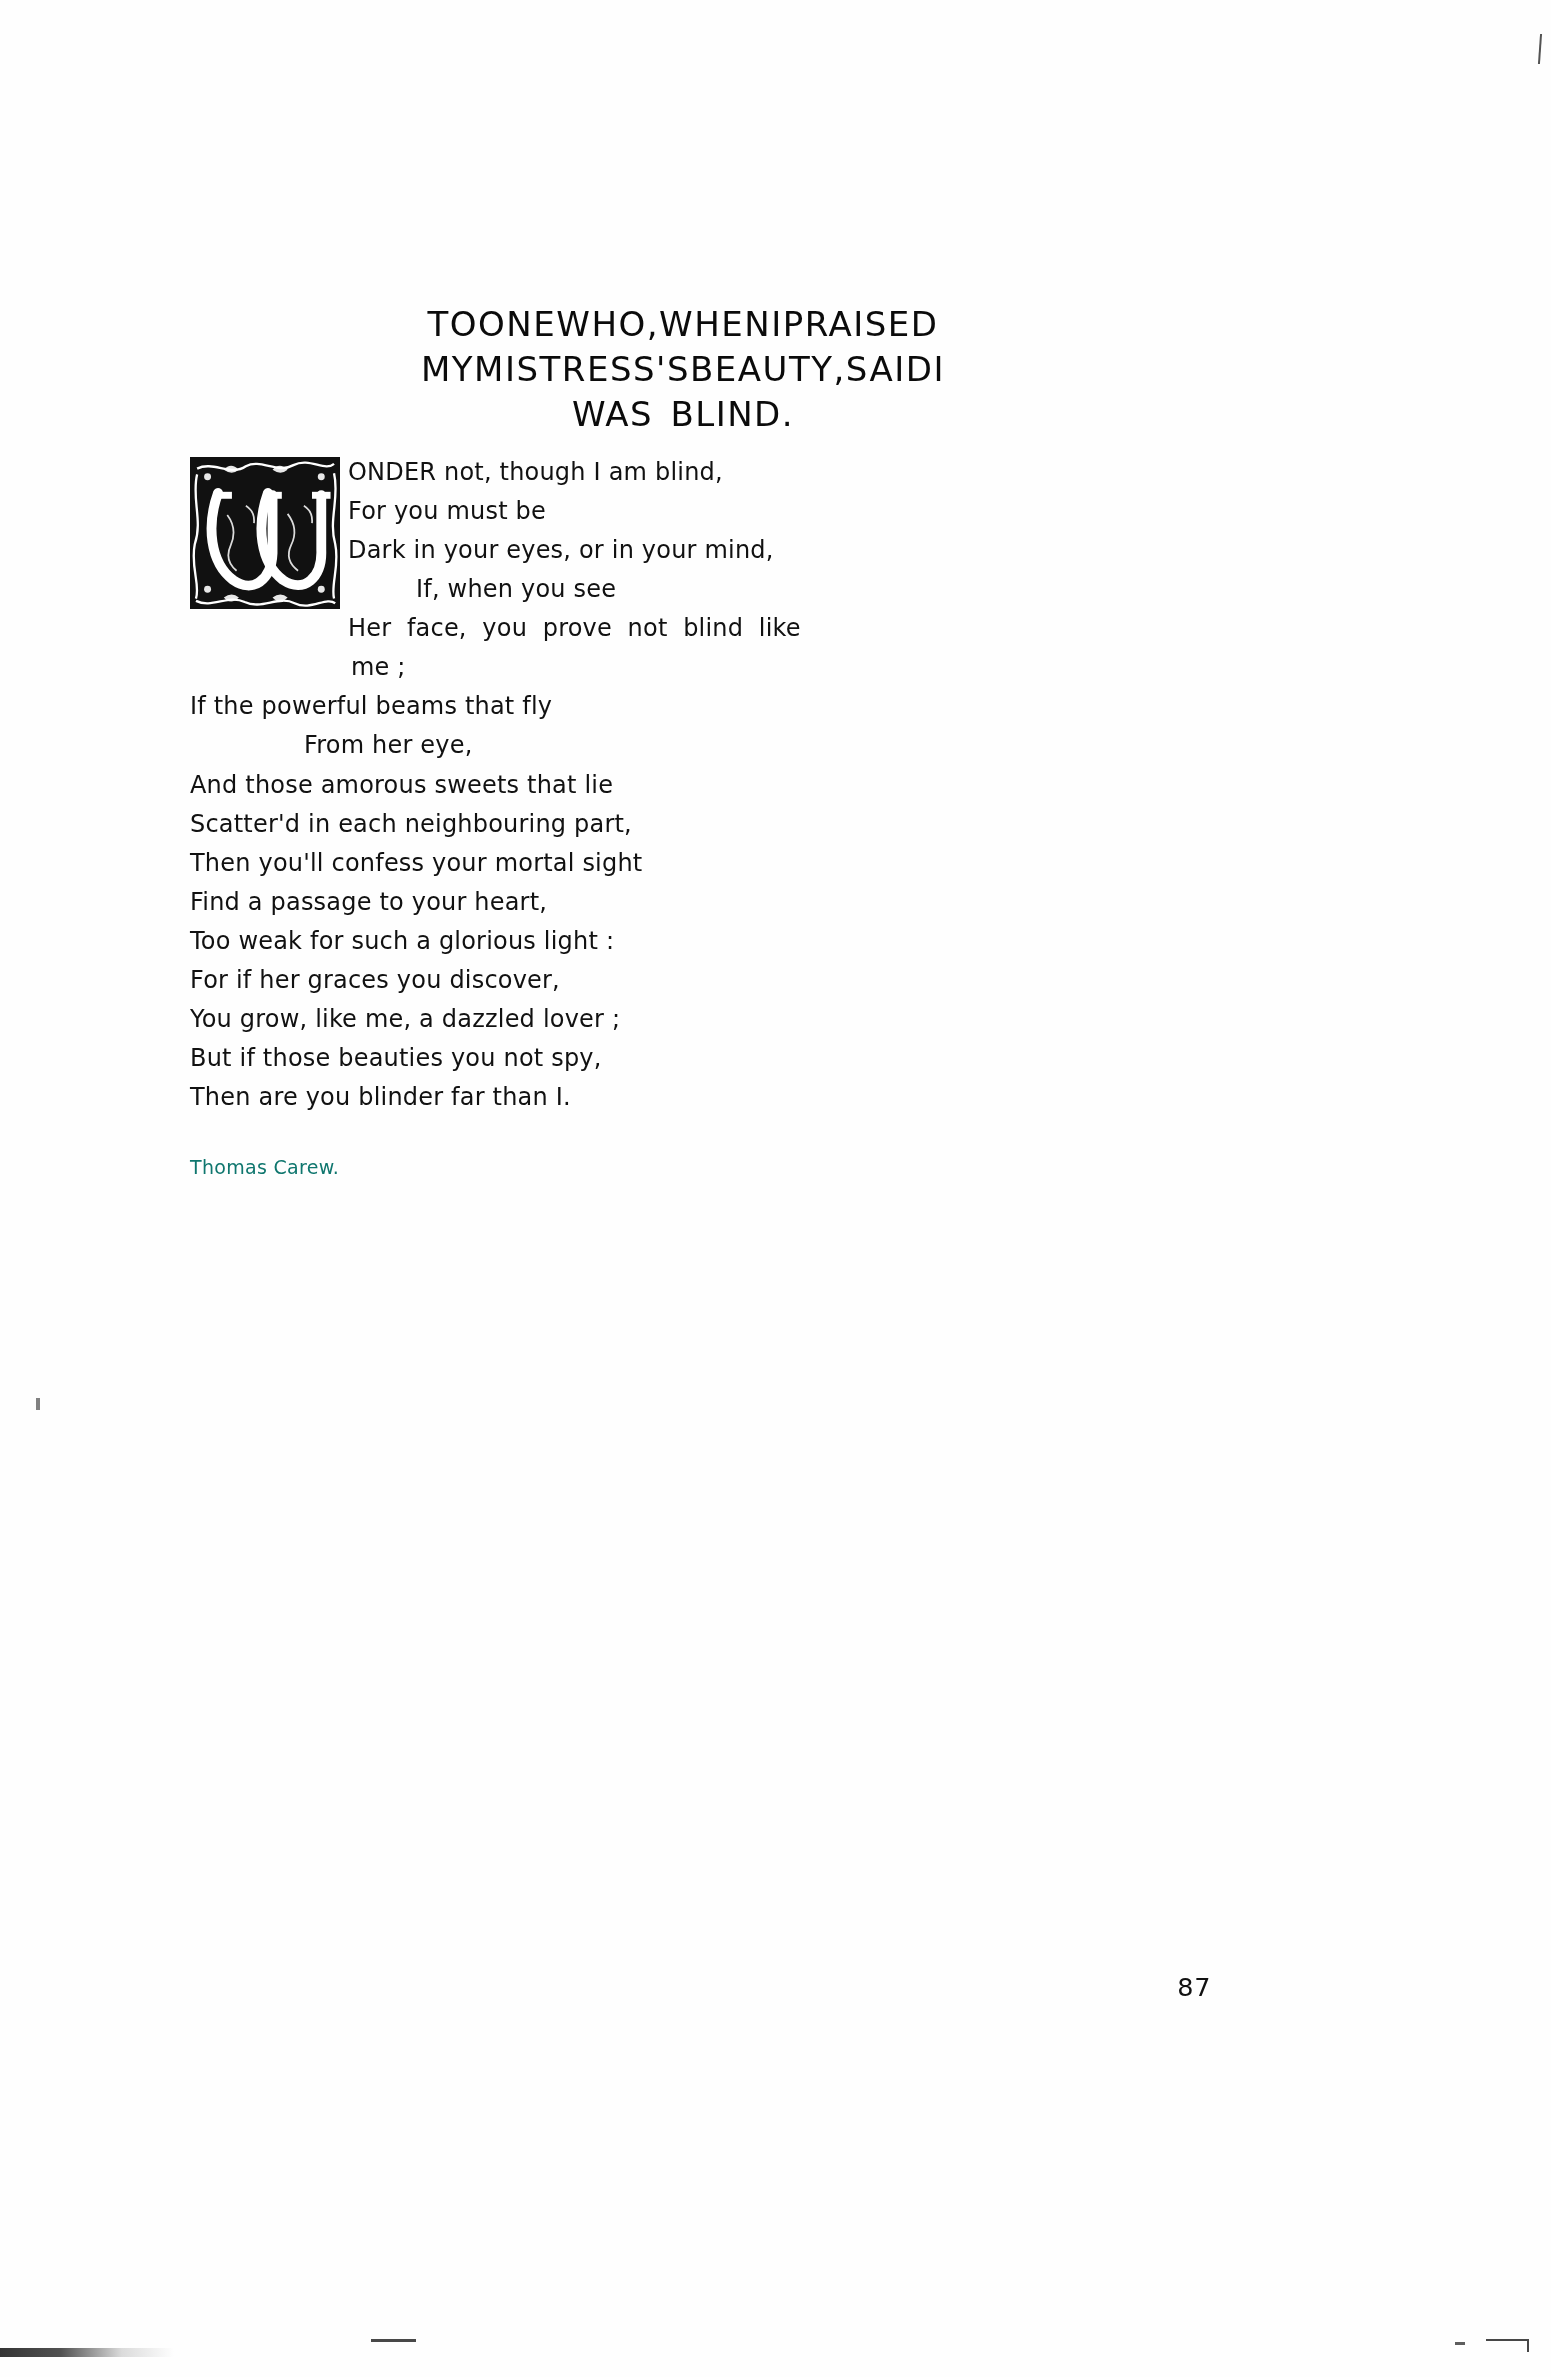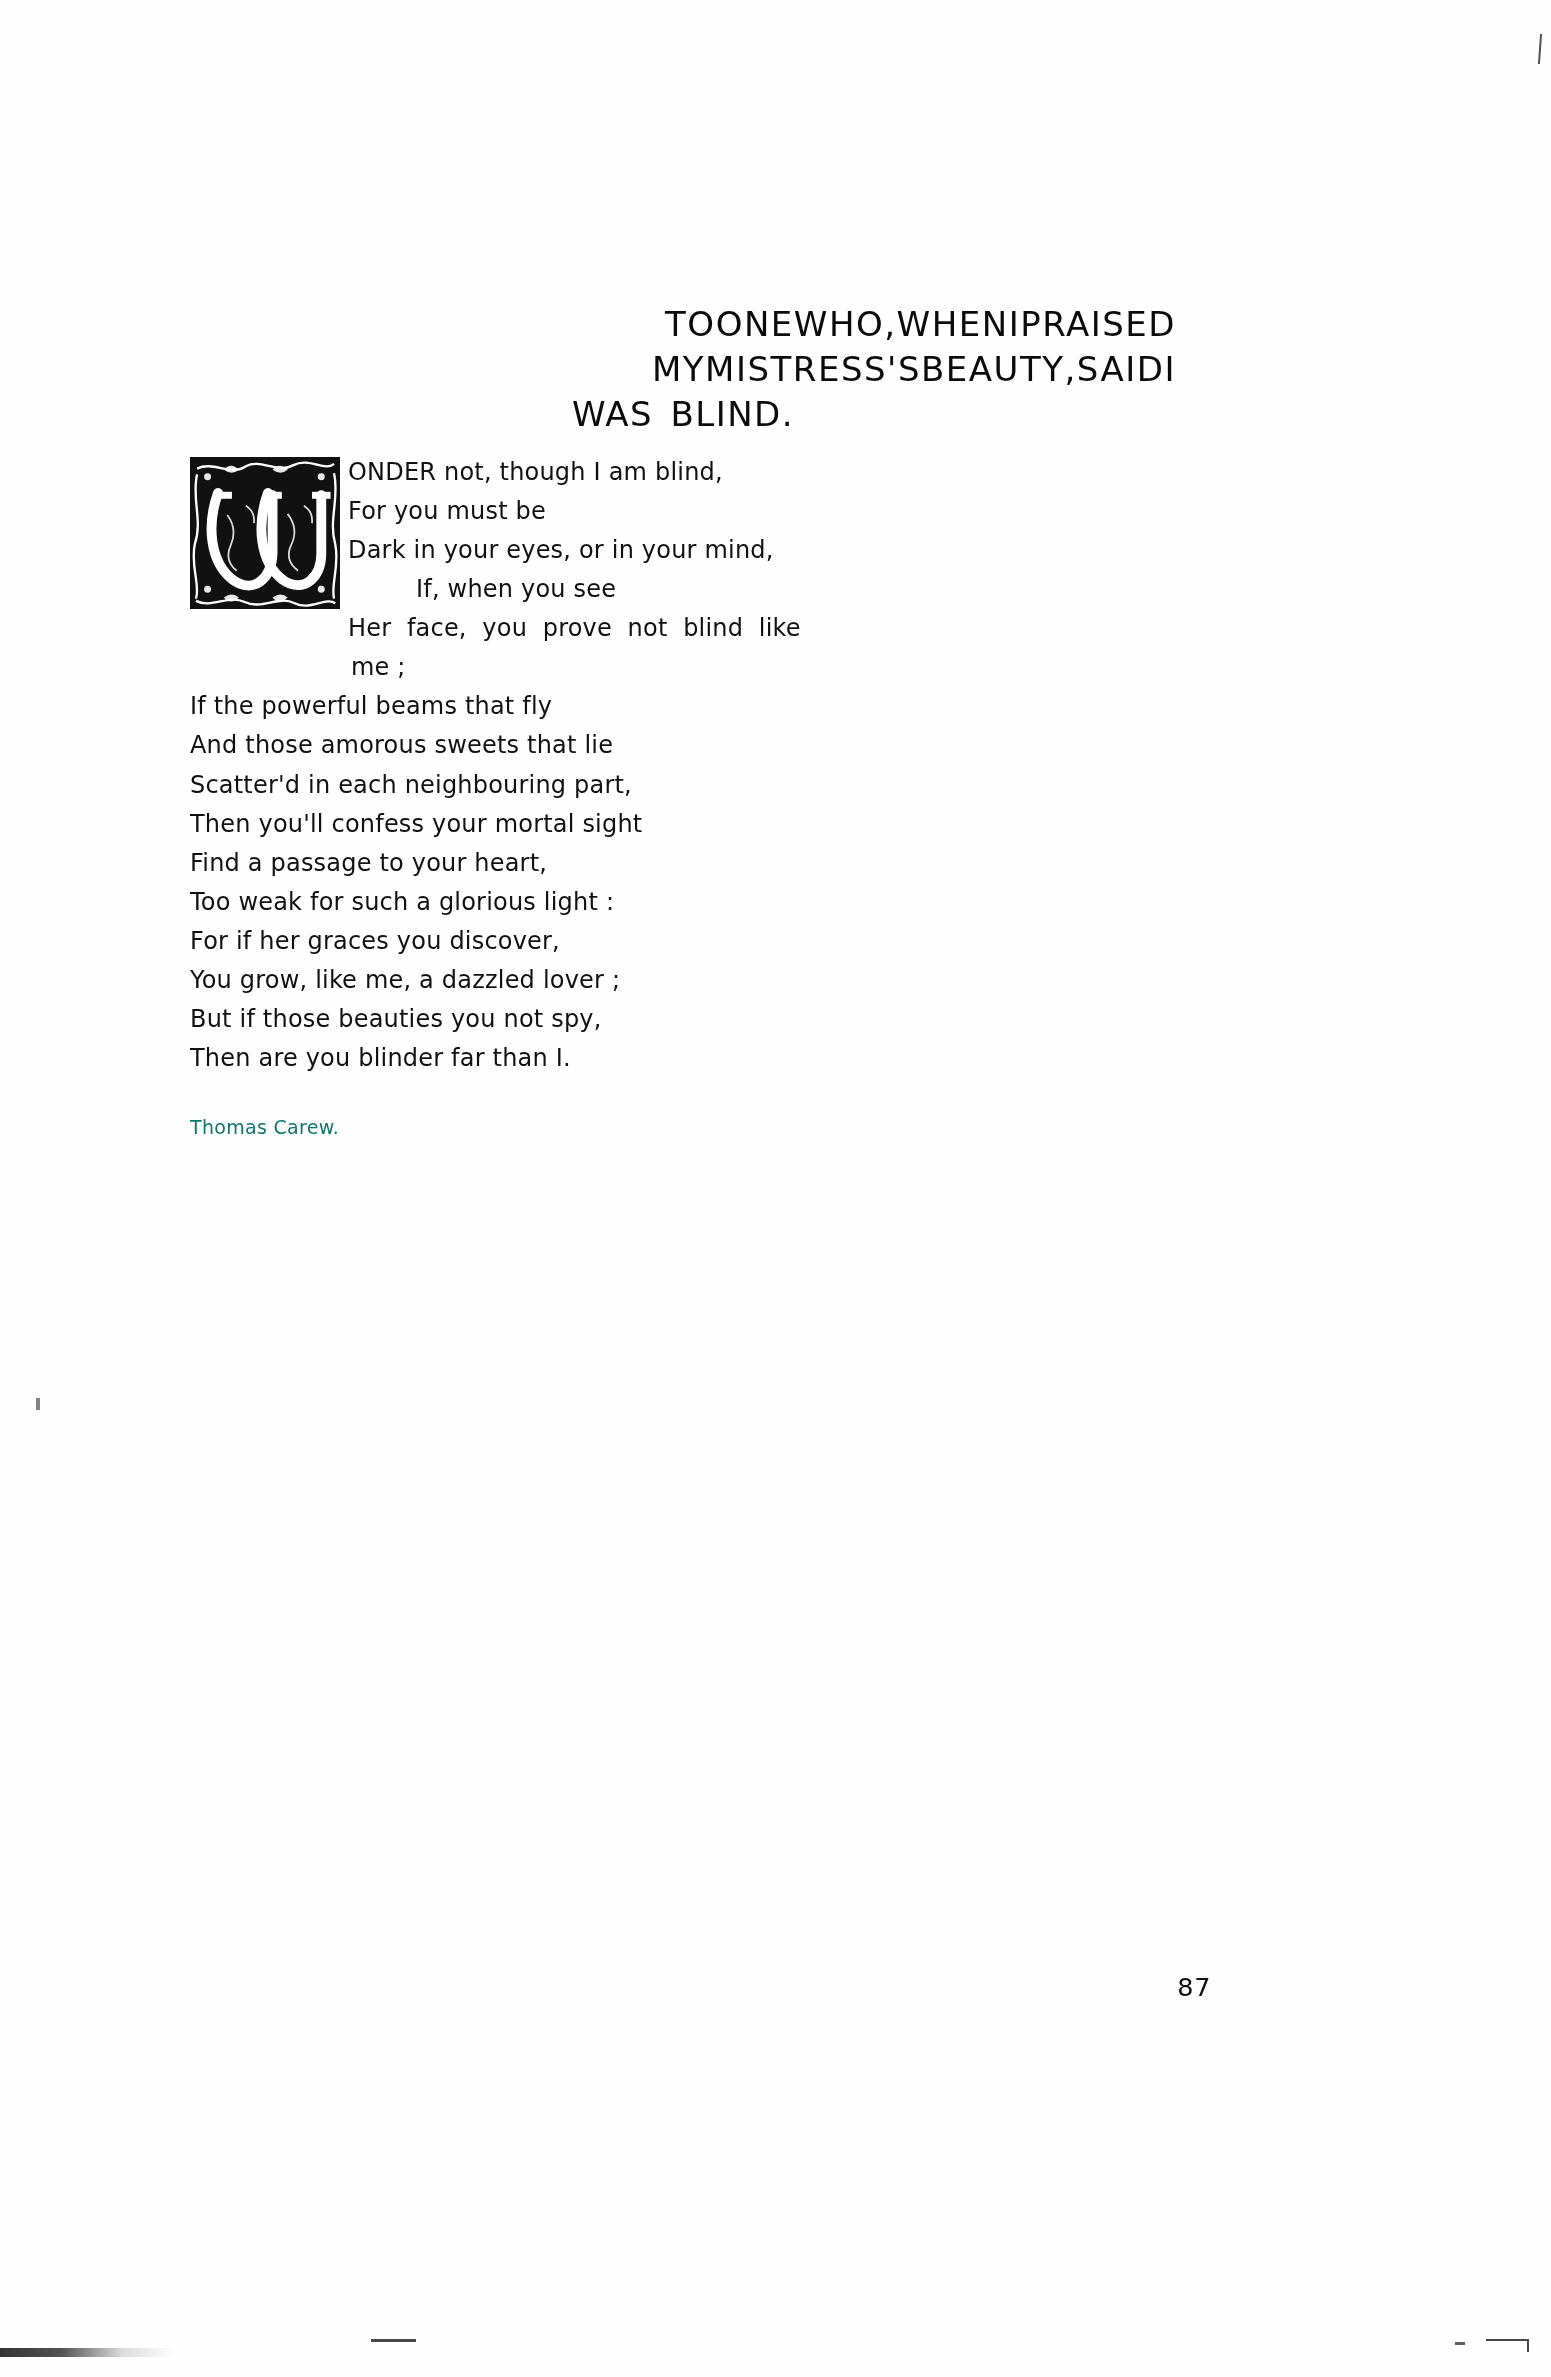--- a/index.html
+++ b/index.html
@@ -98,21 +98,21 @@
     color: #0b0b0b;
     margin: 0 0 15px 0;
     width: 986px;
   }
   .poem-title .tline {
     display: block;
     white-space: pre;
   }
   .poem-title .tline.justified {
     display: flex;
-    justify-content: flex-end;
+    justify-content: center;
   }
   .poem-title .tline.justified.last {
     justify-content: center;
   }
   .poem-title .tline.justified.last span + span {
     margin-left: 17.4px;
   }
 
   
   .initial-wrap {
@@ -242,20 +242,21 @@
     </div>
 
     <div class="verse">
       <span class="vline after-cap">ONDER not, though I am blind,</span>
       <span class="vline indent-1">For you must be</span>
       <span class="vline">Dark in your eyes, or in your mind,</span>
       <span class="vline indent-3">If, when you see</span>
       <span class="vline">Her  face,  you  prove  not  blind  like</span>
       <span class="vline indent-4">me ;</span>
       <span class="vline">If the powerful beams that fly</span>
+      <span class="vline indent-1">From her eye,</span>
       <span class="vline">And those amorous sweets that lie</span>
       <span class="vline">Scatter'd in each neighbouring part,</span>
       <span class="vline">Then you'll confess your mortal sight</span>
       <span class="vline">Find a passage to your heart,</span>
       <span class="vline">Too weak for such a glorious light :</span>
       <span class="vline">For if her graces you discover,</span>
       <span class="vline">You grow, like me, a dazzled lover ;</span>
       <span class="vline">But if those beauties you not spy,</span>
       <span class="vline">Then are you blinder far than I.</span>
     </div>

